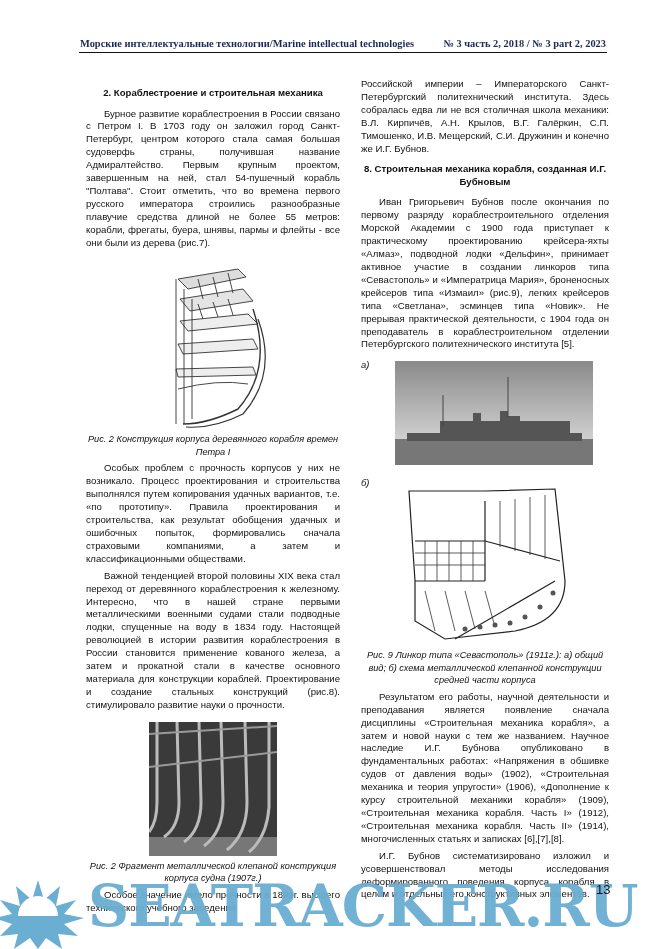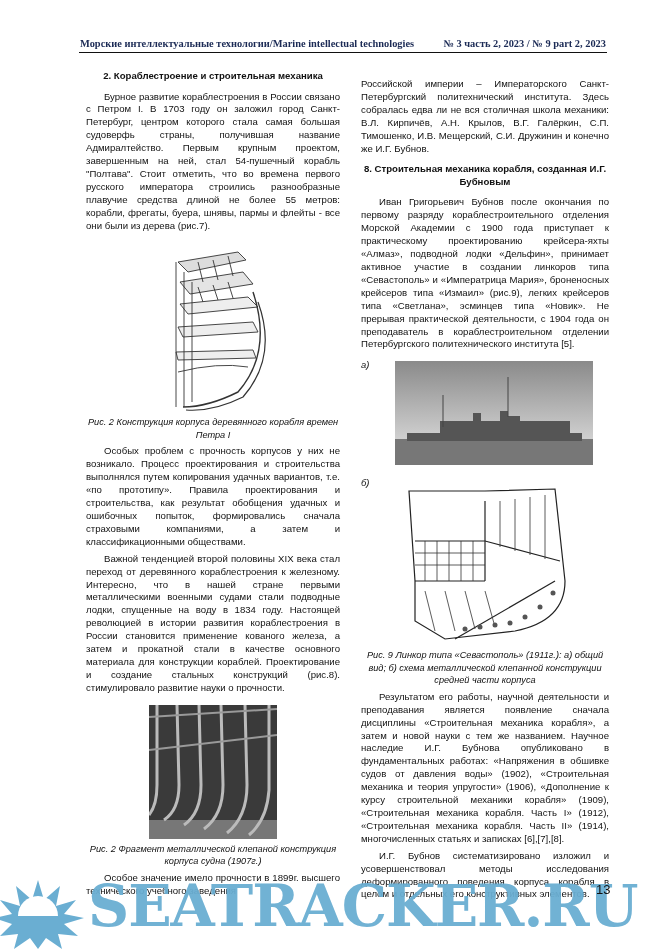--- a/index.html
+++ b/index.html
@@ -5,37 +5,37 @@
   html, body { margin: 0; padding: 0; background: #ffffff; }
   body { width: 669px; height: 949px; position: relative; overflow: hidden;
          font-family: "Liberation Sans", sans-serif; color: #111; }
   .header { position: absolute; left: 79px; top: 36px; width: 528px; height: 16px;
             border-bottom: 1.5px solid #111; font-family: "Liberation Serif", serif;
             font-weight: bold; font-size: 10.4px; color: #1b2a55; }
   .header .left { position: absolute; left: 1px; top: 2px; text-align: right; }
   .header .right { position: absolute; right: 1px; top: 2px; }
   .col { position: absolute; font-size: 9.6px; line-height: 12.9px; text-align: justify; }
   .col p { margin: 4px; text-indent: 18px; }
-  .col-left { left: 82px; top: 70px; width: 262px; }
+  .col-left { left: 82px; top: 87px; width: 262px; }
   .col-right { left: 357px; top: 74px; width: 256px; }
   h2 { font-size: 9.6px; font-weight: bold; margin: 0 0 8px 0; text-align: center; line-height: 12.5px; }
   .caption { font-style: italic; text-align: center; font-size: 9.2px; line-height: 12.5px; margin: 4px 0 8px 0; text-indent: 0 !important; }
   .fig { position: relative; margin: 0 auto; }
   .sublabel { position: absolute; font-style: italic; font-size: 9.4px; }
   .pagenum { position: absolute; left: 596px; top: 882px; font-size: 13px; color: #111; }
   .watermark { position: absolute; left: 0; top: 870px; width: 669px; height: 79px; }
   .wm-text { position: absolute; left: 80px; top: 876px; font-family: "DejaVu Serif", serif; font-weight: bold;
              font-size: 57px; letter-spacing: -1px; color: #6aaed2; opacity: 0.95; line-height: 60px; margin-left: 8px; }
 </style>
 </head>
 <body>
 
 <div class="header">
   <span class="left">Морские интеллектуальные технологии/Marine intellectual technologies</span>
-  <span class="right">№ 3 часть 2, 2023 / № 9 part 2, 2023</span>
+  <span class="right">№ 3 часть 2, 2018 / № 3 part 2, 2023</span>
 </div>
 
 <div class="col col-left">
   <h2>2. Кораблестроение и строительная механика</h2>
   <p>Бурное развитие кораблестроения в России связано с Петром I. В 1703 году он заложил город Санкт-Петербург, центром которого стала самая большая судоверфь страны, получившая название Адмиралтейство. Первым крупным проектом, завершенным на ней, стал 54-пушечный корабль "Полтава". Стоит отметить, что во времена первого русского императора строились разнообразные плавучие средства длиной не более 55 метров: корабли, фрегаты, буера, шнявы, пармы и флейты - все они были из дерева (рис.7).</p>
 
   <div class="fig" style="width:110px;height:170px;margin-top:10px;">
     <svg width="110" height="170" viewBox="0 0 110 170">
       <g stroke="#333" fill="none" stroke-width="0.9">
         <path d="M20 20 L80 10 L88 18 L30 30 Z" fill="#ddd"></path>

